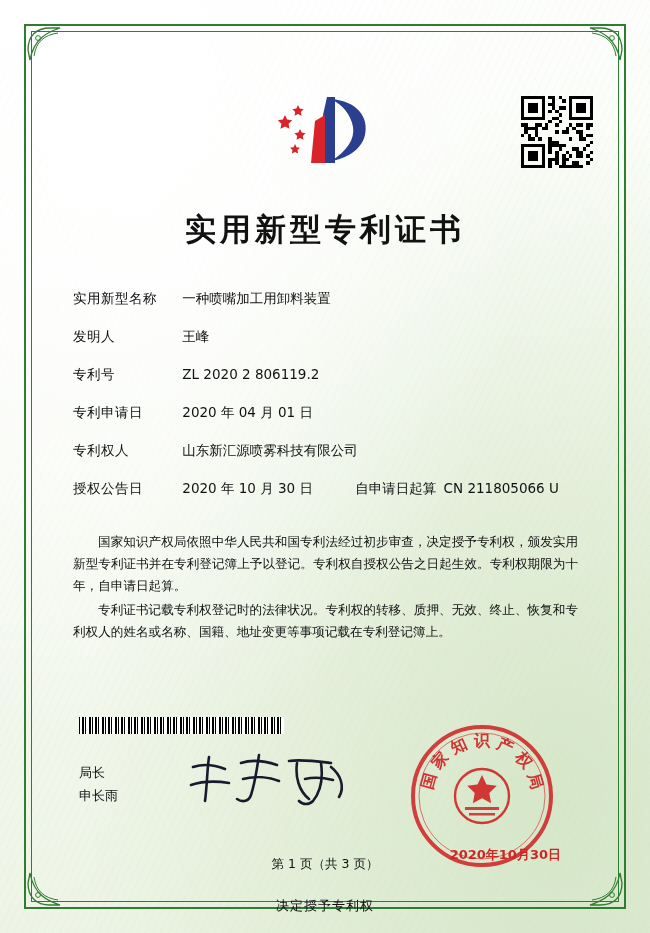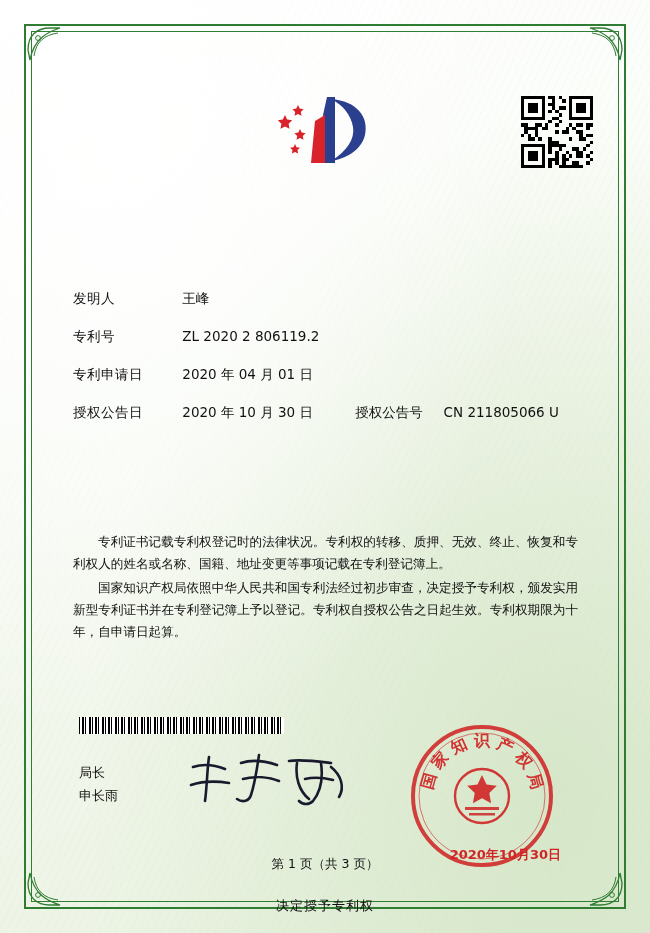--- a/index.html
+++ b/index.html
@@ -722,45 +722,54 @@
 
         <path d="M50 30 L60 24 L60 72 L46 72 Z" fill="#d8232a"></path>
 
         <path d="M20 24 l2.2 4.6 5 .7 -3.6 3.5 .9 5 -4.5-2.4 -4.5 2.4 .9-5 -3.6-3.5 5-.7 Z" fill="#d8232a"></path>
         <path d="M33 14 l1.7 3.6 3.9 .6 -2.8 2.7 .7 3.9 -3.5-1.8 -3.5 1.8 .7-3.9 -2.8-2.7 3.9-.6 Z" fill="#d8232a"></path>
         <path d="M35 38 l1.7 3.6 3.9 .6 -2.8 2.7 .7 3.9 -3.5-1.8 -3.5 1.8 .7-3.9 -2.8-2.7 3.9-.6 Z" fill="#d8232a"></path>
         <path d="M30 53 l1.5 3.2 3.5 .5 -2.5 2.4 .6 3.5 -3.1-1.6 -3.1 1.6 .6-3.5 -2.5-2.4 3.5-.5 Z" fill="#d8232a"></path>
       </svg>
     </div>
 
+    <div class="title">实用新型专利证书</div>
 
     <div class="fields">
+      <div class="field-row">
+        <span class="field-label">实用新型名称</span>
+        <span class="field-value">一种喷嘴加工用卸料装置</span>
+      </div>
       <div class="field-row">
         <span class="field-label spread">发明人</span>
         <span class="field-value">王峰</span>
       </div>
       <div class="field-row">
         <span class="field-label spread">专利号</span>
         <span class="field-value">ZL 2020 2 806119.2</span>
       </div>
       <div class="field-row">
         <span class="field-label">专利申请日</span>
         <span class="field-value">2020 年 04 月 01 日</span>
       </div>
       <div class="field-row">
+        <span class="field-label spread">专利权人</span>
+        <span class="field-value">山东新汇源喷雾科技有限公司</span>
+      </div>
+      <div class="field-row">
         <span class="field-label">授权公告日</span>
         <span class="field-value">2020 年 10 月 30 日</span>
-        <span class="field-label-2">授权公告号</span>
+        <span class="field-label-2">自申请日起算</span>
         <span class="field-value">CN 211805066 U</span>
       </div>
     </div>
 
     <div class="body-text">
+      <p>国家知识产权局依照中华人民共和国专利法经过初步审查，决定授予专利权，颁发实用新型专利证书并在专利登记簿上予以登记。专利权自授权公告之日起生效。专利权期限为十年，自申请日起算。</p>
       <p>专利证书记载专利权登记时的法律状况。专利权的转移、质押、无效、终止、恢复和专利权人的姓名或名称、国籍、地址变更等事项记载在专利登记簿上。</p>
-      <p>国家知识产权局依照中华人民共和国专利法经过初步审查，决定授予专利权，颁发实用新型专利证书并在专利登记簿上予以登记。专利权自授权公告之日起生效。专利权期限为十年，自申请日起算。</p>
     </div>
 
     <div class="barcode"></div>
 
     <div class="sign-block">
       <div>局长</div>
       <div>申长雨</div>
     </div>
 
     <div class="signature">

